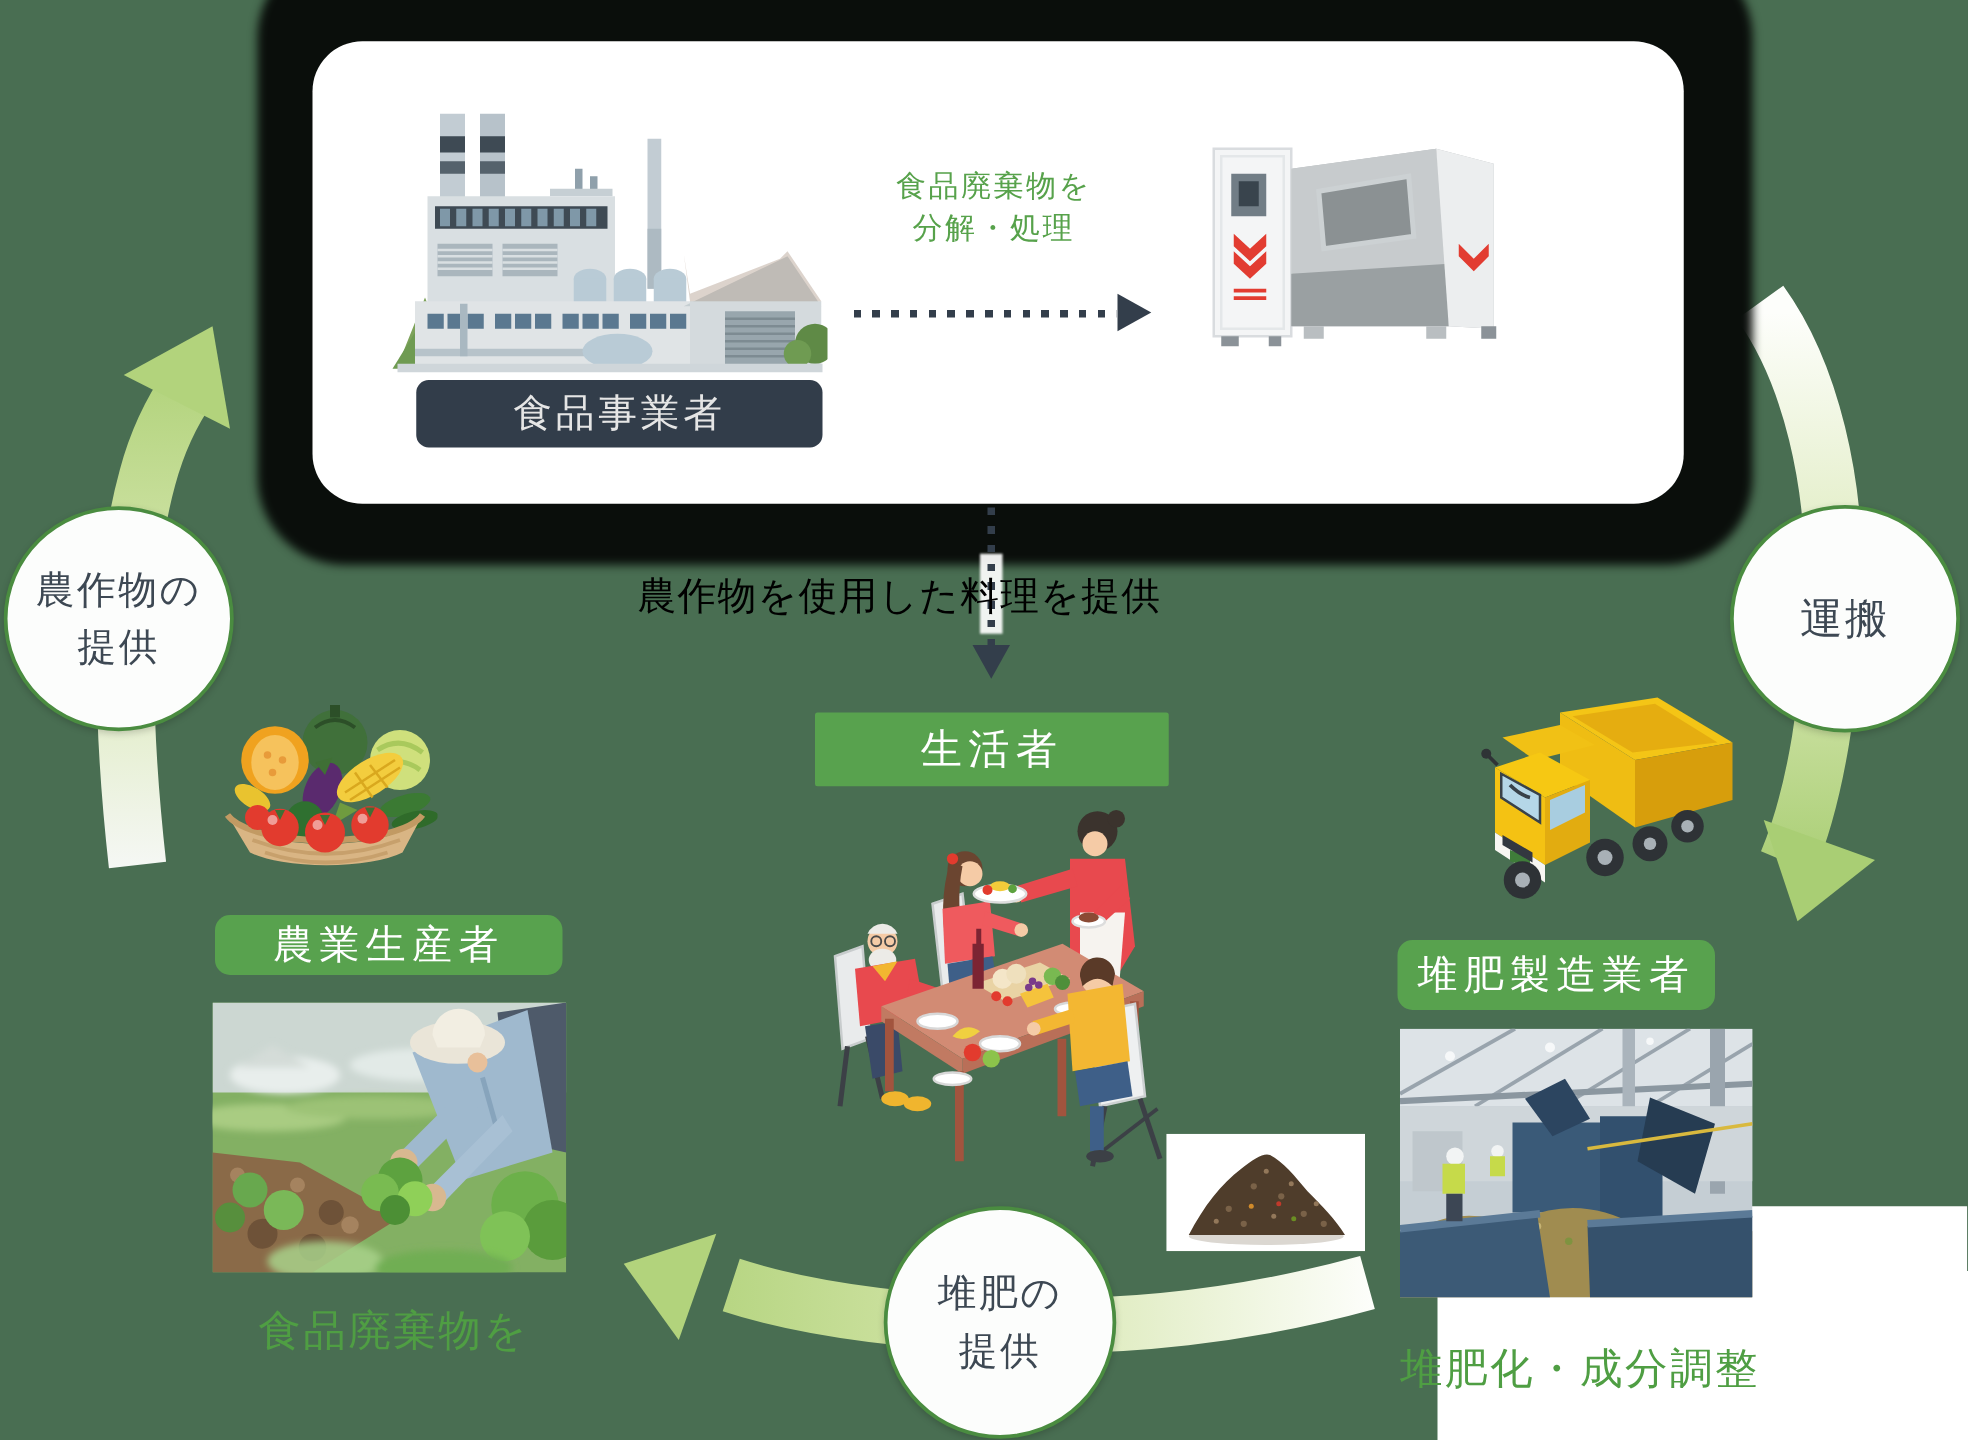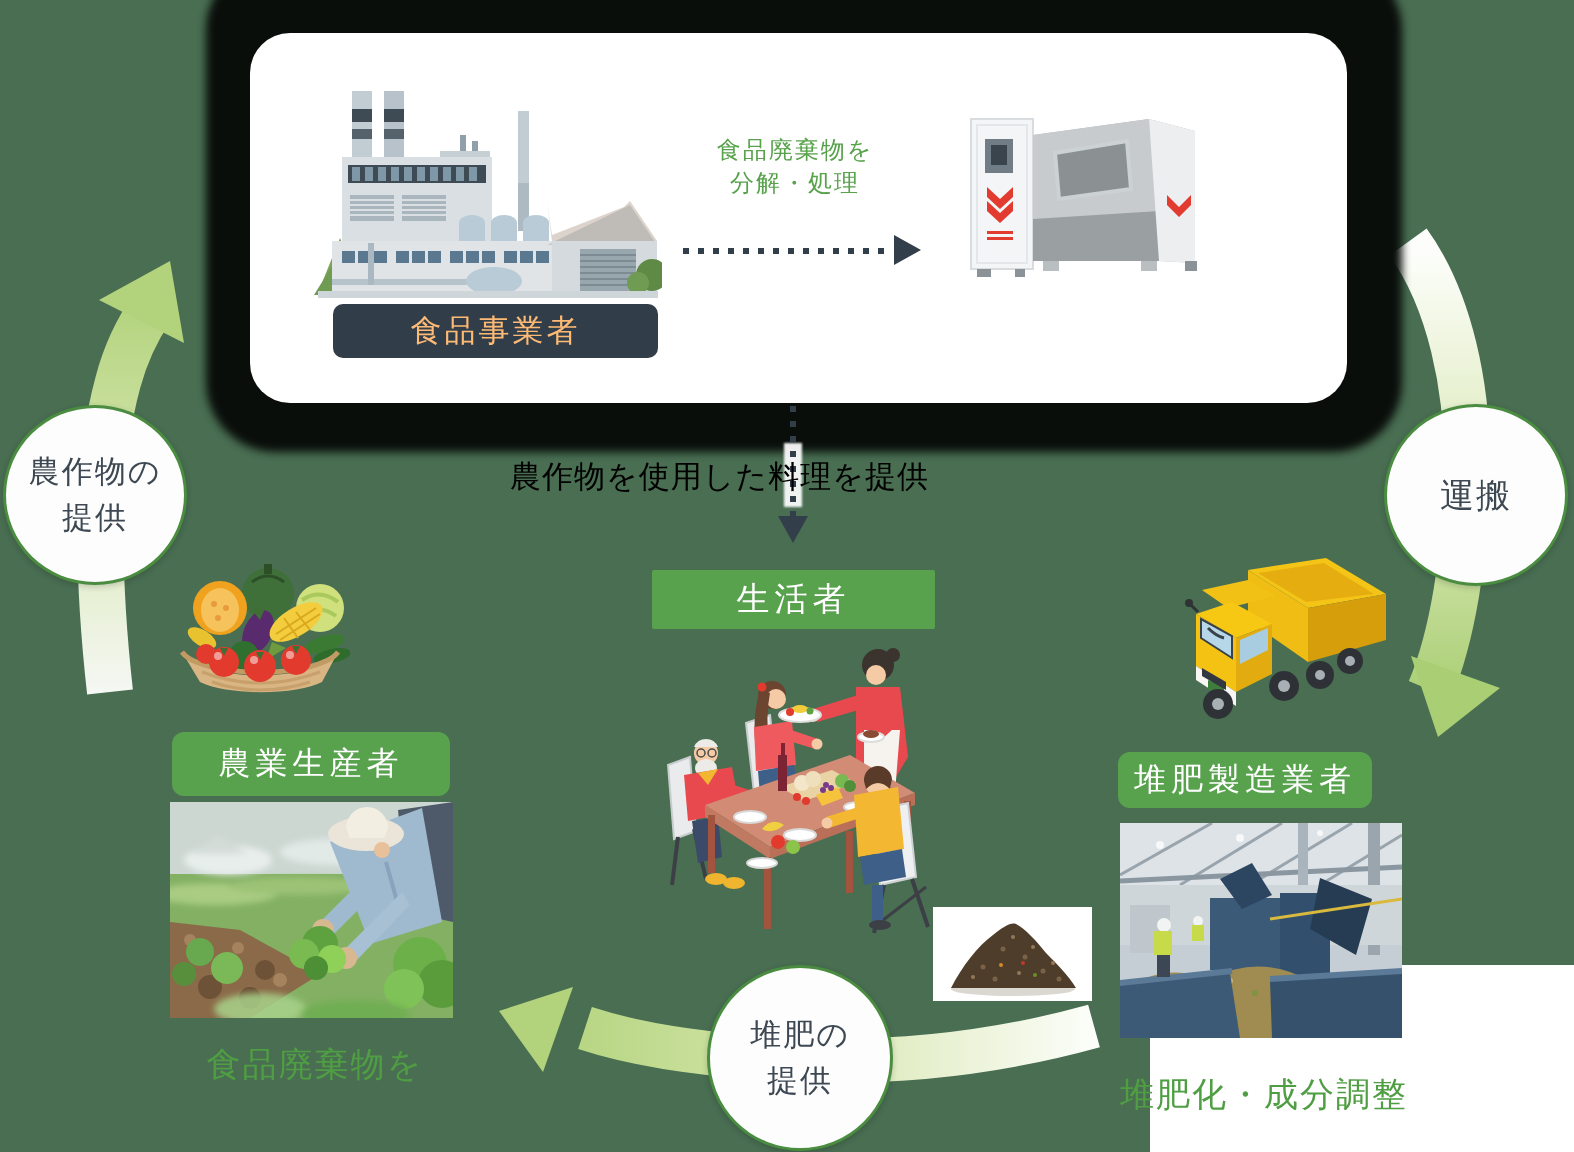--- a/index.html
+++ b/index.html
@@ -3,42 +3,42 @@
 <meta charset="utf-8">
 <style>
   html,body{margin:0;padding:0;background:#496e52;}
   #stage{position:relative;width:1574px;height:1152px;background:#496e52;overflow:hidden;
          font-family:"Liberation Sans",sans-serif;}
   .abs{position:absolute;}
   
   #card-shadow{left:206px;top:-40px;width:1196px;height:492px;border-radius:70px;
                background:#0a0e0b;filter:blur(4px);}
   #food-card{left:250px;top:33px;width:1097px;height:370px;border-radius:40px;background:#ffffff;}
-  .navy-label{background:#323d4a;border-radius:10px;color:#fdba74;font-size:31px;letter-spacing:3px;
+  .navy-label{background:#323d4a;border-radius:10px;color:#e5e5e5;font-size:31px;letter-spacing:3px;
               display:flex;align-items:center;justify-content:center;}
   #factory-label{left:83px;top:271px;width:325px;height:54px;}
   #composter-label{left:698px;top:271px;width:320px;height:54px;}
   #process-text{left:375px;top:100px;width:340px;text-align:center;color:#57a24b;
                 font-size:24px;line-height:1.38;letter-spacing:2px;}
   .dotted-h{left:433px;top:215px;width:210px;height:6px;
             background:repeating-linear-gradient(90deg,#333e4b 0 6px,transparent 6px 15px);}
   .dotted-h-head{left:644px;top:202px;width:0;height:0;border-left:27px solid #333e4b;
                  border-top:15px solid transparent;border-bottom:15px solid transparent;}
   
   #v-glow{left:784px;top:443px;width:18px;height:64px;background:rgba(255,255,255,.92);filter:blur(1px);}
   #dotted-v{left:790px;top:406px;width:6px;height:110px;
             background:repeating-linear-gradient(180deg,#333e4b 0 6px,transparent 6px 15px);}
   #dotted-v-head{left:778px;top:516px;width:0;height:0;border-top:27px solid #333e4b;
                  border-left:15px solid transparent;border-right:15px solid transparent;}
   #serve-text{left:510px;top:456px;width:580px;text-align:left;color:#000000;
               font-size:31px;letter-spacing:1px;}
   .green-label{background:#58a24e;border-radius:12px;color:#ffffff;display:flex;align-items:center;
                justify-content:center;letter-spacing:5px;}
   #consumer-label{left:652px;top:570px;width:283px;height:59px;border-radius:2px;font-size:33px;}
-  #producer-label{left:172px;top:732px;width:278px;height:64px;font-size:32px;}
+  #producer-label{left:172px;top:732px;width:278px;height:48px;font-size:32px;}
   #manufacturer-label{left:1118px;top:752px;width:254px;height:56px;font-size:32px;text-align:center;}
   .circle{background:#fcfdfc;border:3px solid #4a8c40;border-radius:50%;box-sizing:border-box;
           display:flex;align-items:center;justify-content:center;text-align:center;
           color:#3d4853;font-size:31px;line-height:1.5;letter-spacing:2px;
           box-shadow:0 2px 6px rgba(0,0,0,0.18);}
   #crops-circle{left:3px;top:405px;width:184px;height:180px;}
   #transport-circle{left:1384px;top:404px;width:184px;height:182px;font-size:34px;}
   #compost-circle{left:707px;top:965px;width:186px;height:186px;}
   #white-panel{left:1150px;top:965px;width:424px;height:187px;background:#ffffff;}
   .caption{color:#4f9e43;font-size:34px;letter-spacing:2px;text-align:center;}

